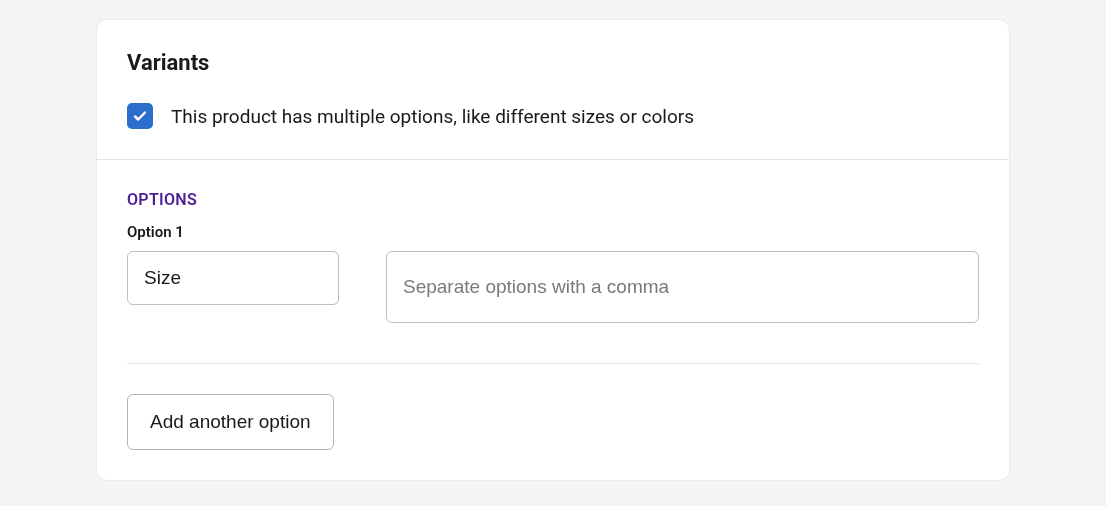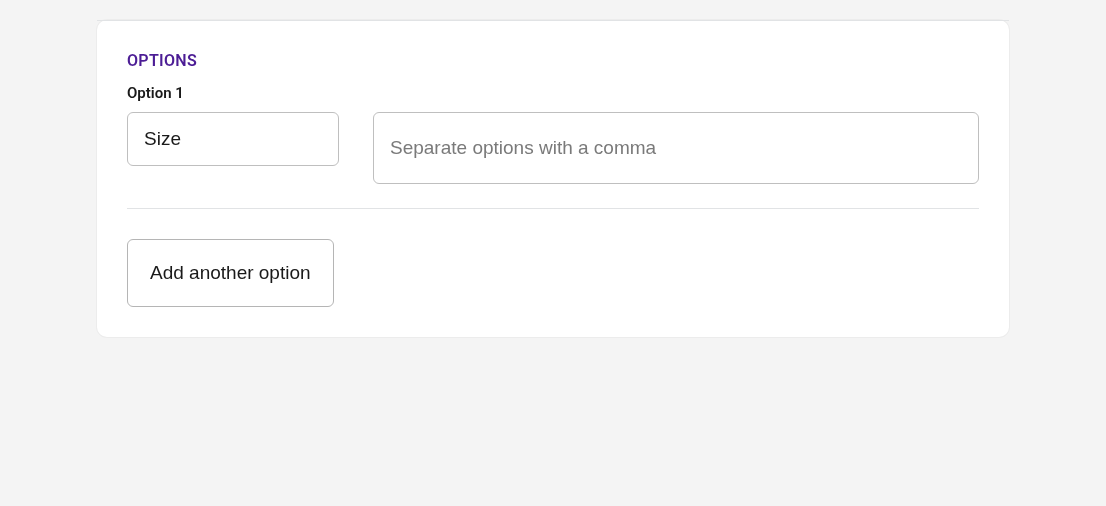--- a/index.html
+++ b/index.html
@@ -73,22 +73,22 @@
       margin-bottom: 14px;
     }
     .option-label {
       font-size: 15px;
       font-weight: 600;
       color: #1a1a1a;
       margin-bottom: 10px;
     }
     .option-inputs {
       display: flex;
-      gap: 34px;
-      margin-bottom: 24px;
+      gap: 47px;
+      margin-bottom: 40px;
     }
     .input-name {
       width: 212px;
       height: 54px;
       border: 1px solid #bfbfbf;
       border-radius: 6px;
       padding: 0 16px;
       font-size: 19px;
       color: #1a1a1a;
       outline: none;
@@ -105,35 +105,46 @@
     }
     .input-values::placeholder, .input-name::placeholder {
       color: #7a7a7a;
     }
     .inner-divider {
       border: none;
       border-top: 1px solid #e1e3e5;
       margin: 0 0 30px 0;
     }
     .add-button {
-      height: 68px;
+      height: 56px;
       padding: 0 22px;
       border: 1px solid #b5b5b5;
       border-radius: 6px;
       background: #ffffff;
       font-size: 19px;
       color: #1a1a1a;
       cursor: pointer;
       font-weight: 400;
     }
   </style>
 </head>
 <body>
 
 <div class="card">
+  <div class="section-top">
+    <h2 class="title">Variants</h2>
+    <div class="checkbox-row">
+      <div class="checkbox">
+        <svg viewBox="0 0 16 16" fill="none">
+          <path d="M3 8.5 L6.2 11.5 L13 4.5" stroke="#ffffff" stroke-width="2.4" stroke-linecap="round" stroke-linejoin="round"></path>
+        </svg>
+      </div>
+      <span class="checkbox-label">This product has multiple options, like different sizes or colors</span>
+    </div>
+  </div>
 
   <hr class="divider-full">
 
   <div class="section-options">
     <div class="options-heading">OPTIONS</div>
     <div class="option-label">Option 1</div>
     <div class="option-inputs">
       <input type="text" class="input-name" value="Size" style="">
       <input type="text" class="input-values" placeholder="Separate options with a comma" style="">
     </div>

